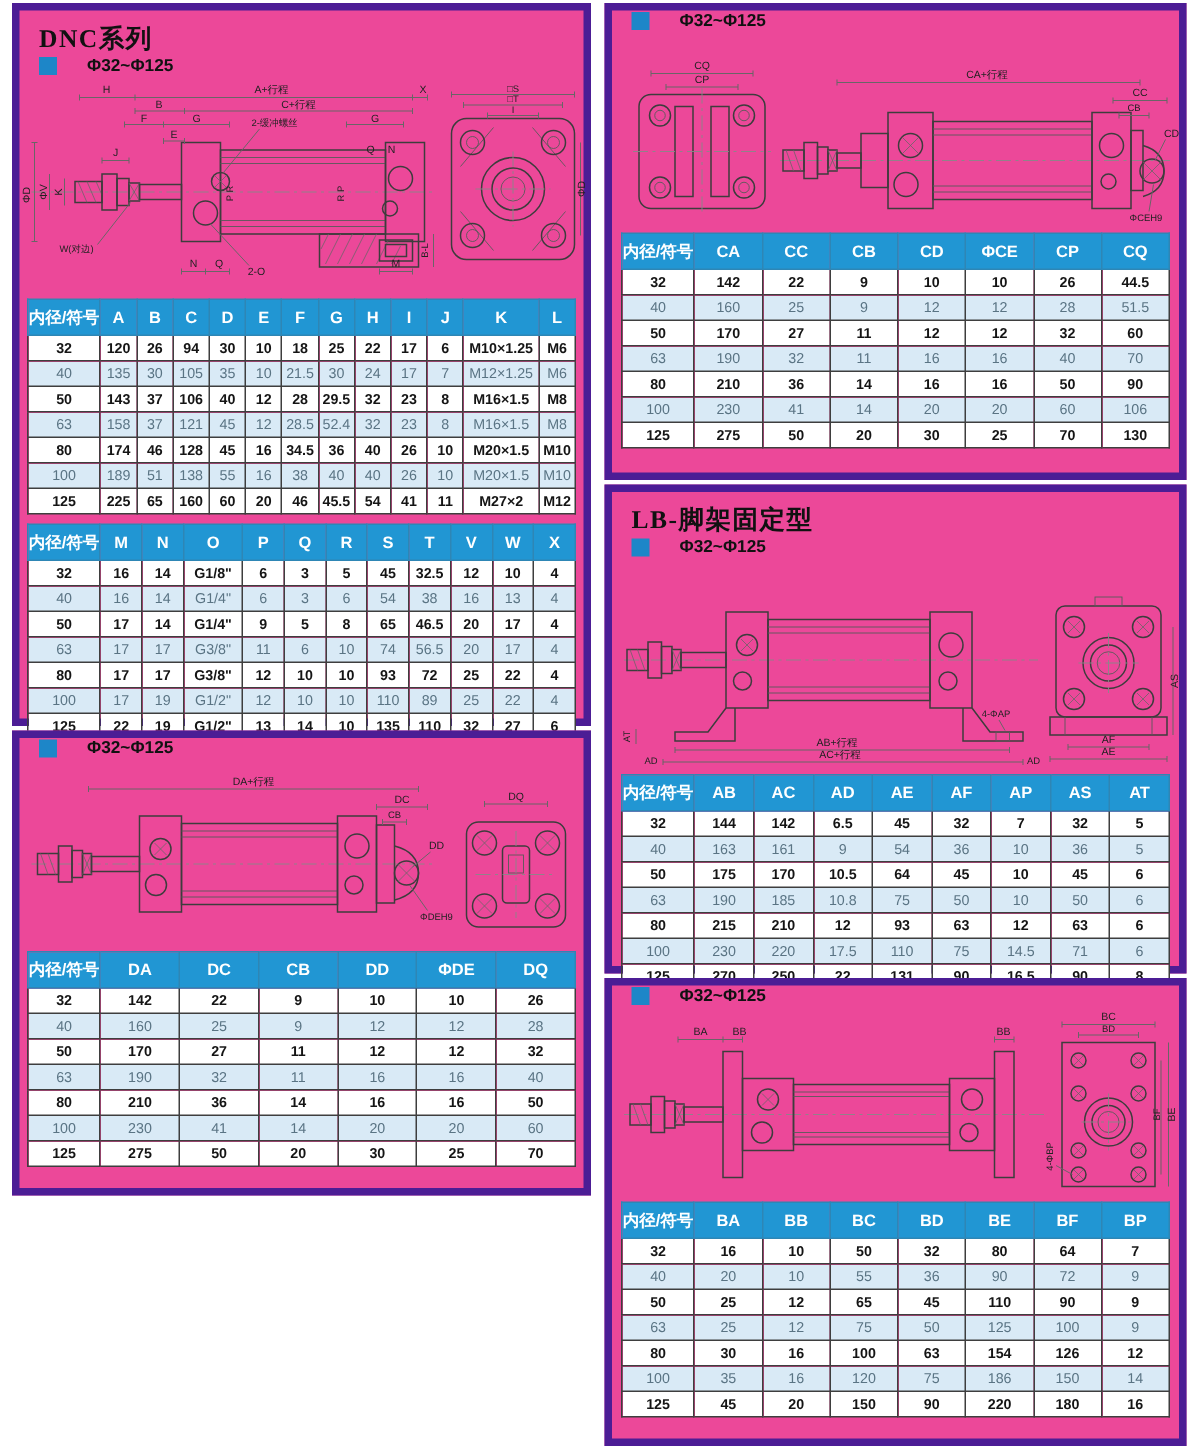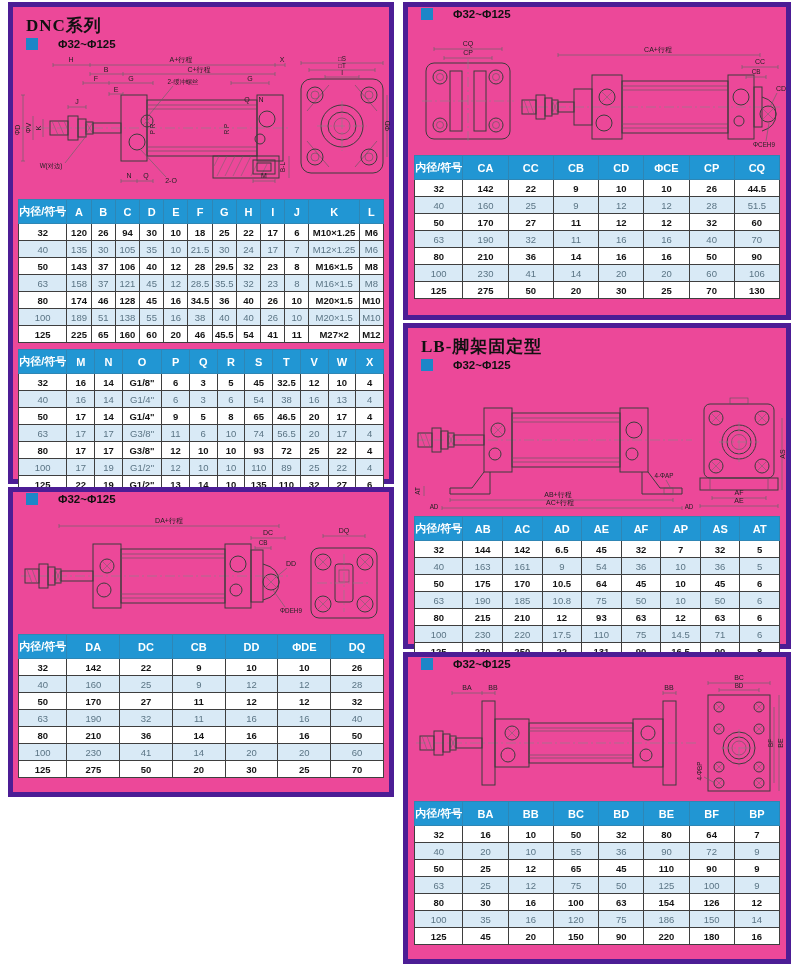--- a/index.html
+++ b/index.html
@@ -190,21 +190,21 @@
             <td>M8</td>
           </tr>
           <tr class="even">
             <td>63</td>
             <td>158</td>
             <td>37</td>
             <td>121</td>
             <td>45</td>
             <td>12</td>
             <td>28.5</td>
-            <td>35.5</td>
+            <td>52.4</td>
             <td>32</td>
             <td>23</td>
             <td>8</td>
             <td>M16×1.5</td>
             <td>M8</td>
           </tr>
           <tr class="odd">
             <td>80</td>
             <td>174</td>
             <td>46</td>

